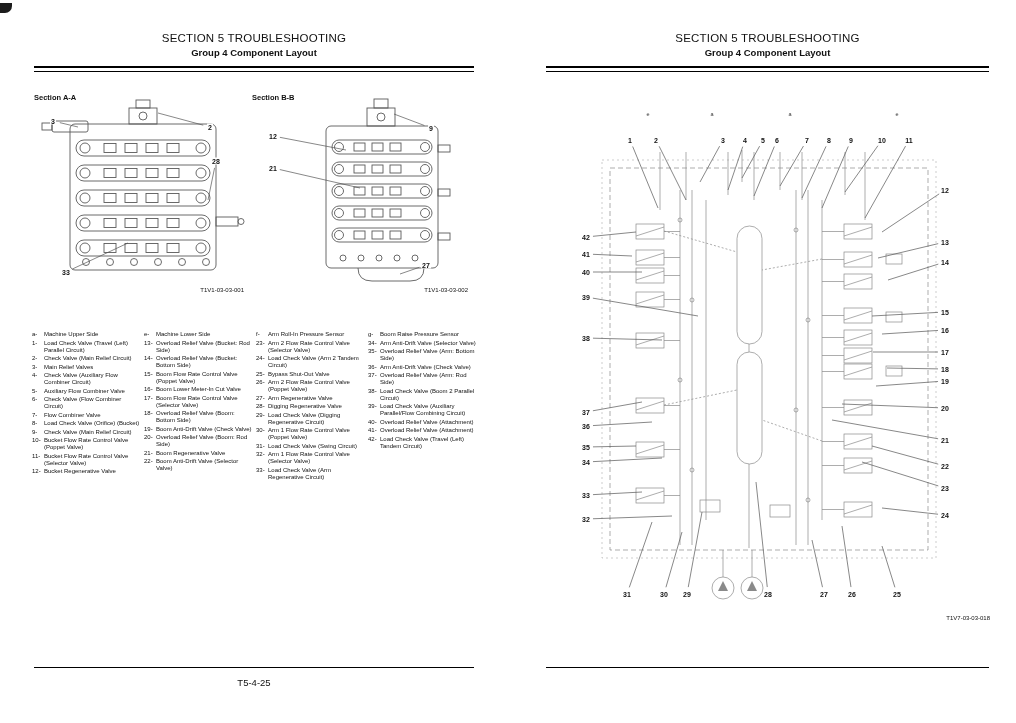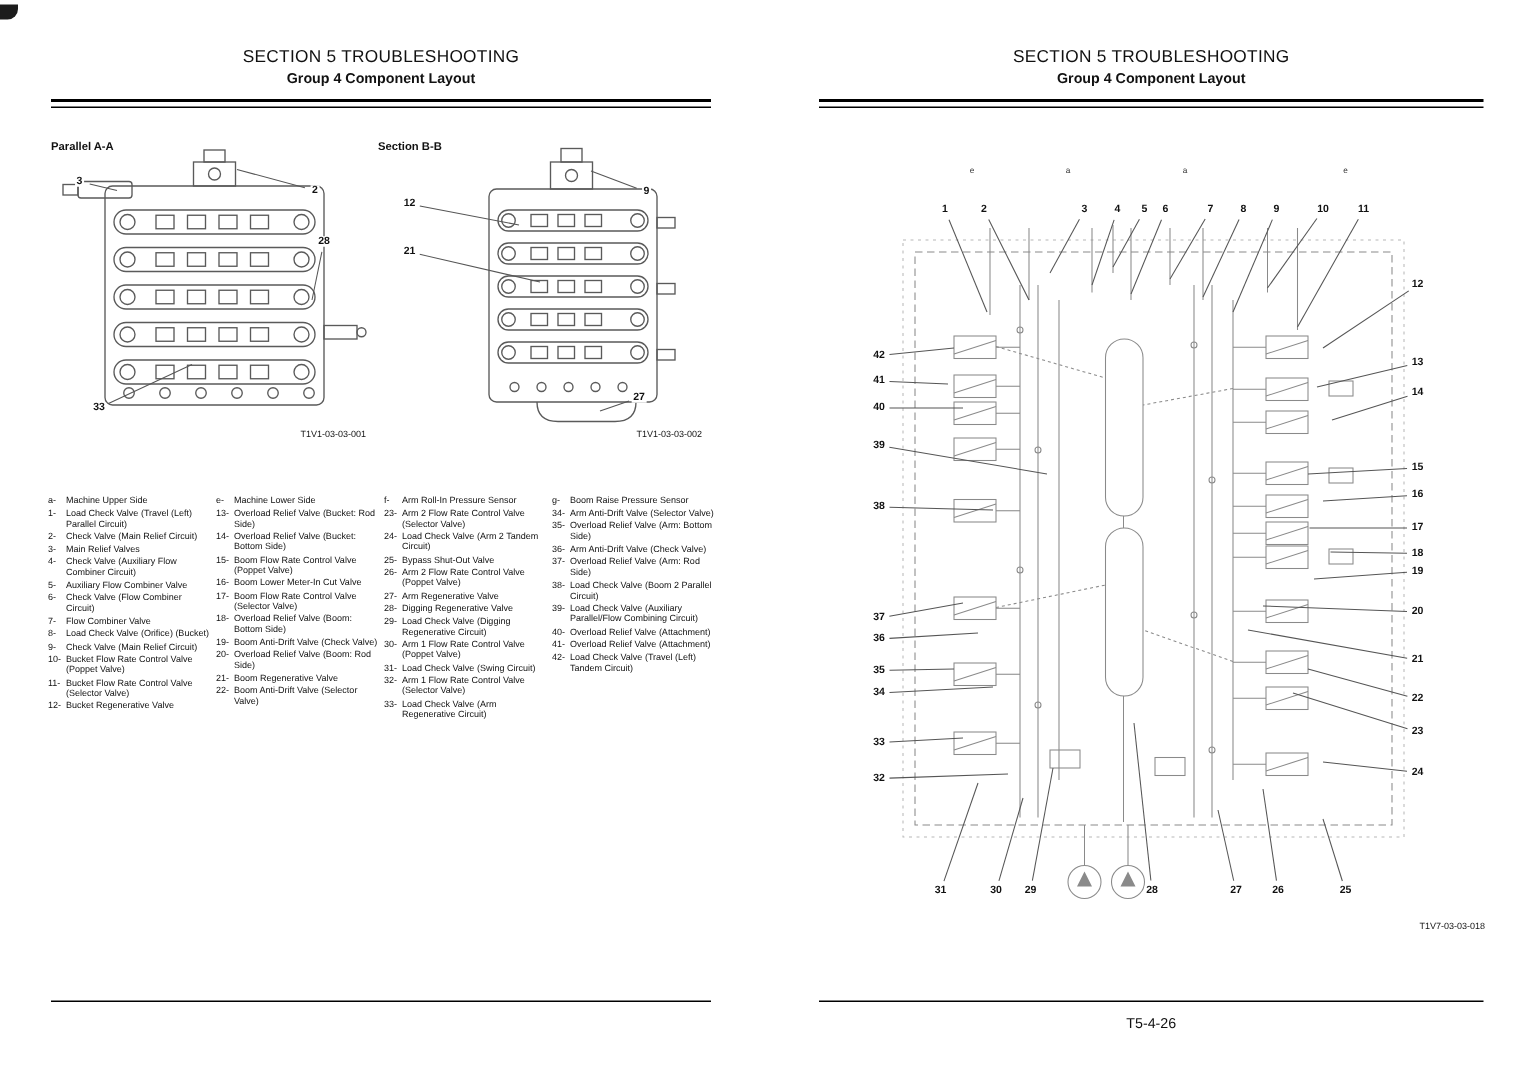--- a/index.html
+++ b/index.html
@@ -35,21 +35,21 @@
 
 <div class="scan-artifact"></div>
 
 <div class="page" id="left-page">
   <div class="page-header">
     <div class="header-title">SECTION 5 TROUBLESHOOTING</div>
     <div class="header-sub">Group 4 Component Layout</div>
   </div>
   <div class="header-rule"></div>
 
-  <div class="section-label" style="left:6px;top:93px">Parallel A-A</div>
+  <div class="section-label" style="left:6px;top:93px">Section A-A</div>
   <div class="section-label" style="left:224px;top:93px">Section B-B</div>
 
   <svg class="art" viewBox="0 0 452 723">
     <g stroke="#5a5a5a" stroke-width="0.9" fill="none">
       <rect x="108" y="100" width="14" height="8"></rect>
       <rect x="101" y="108" width="28" height="16"></rect>
       <circle cx="115" cy="116" r="4"></circle>
       <rect x="24" y="121" width="36" height="11" rx="2"></rect>
       <rect x="14" y="123" width="10" height="7"></rect>
       <rect x="42" y="124" width="146" height="146" rx="5"></rect>
@@ -401,20 +401,21 @@
         </div>
 
         <div class="legend-item">
           <span class="legend-key">42-</span>
           <span class="legend-text">Load Check Valve (Travel (Left) Tandem Circuit)</span>
         </div>
       </div>
   </div>
 
   <div class="footer-rule"></div>
+  <div class="page-number">T5-4-25</div>
 </div>
 
 <div class="page" id="right-page">
   <div class="page-header">
     <div class="header-title">SECTION 5 TROUBLESHOOTING</div>
     <div class="header-sub">Group 4 Component Layout</div>
   </div>
   <div class="header-rule"></div>
 
   <svg class="art" viewBox="0 0 455 723">
@@ -614,14 +615,13 @@
   <span class="callout" style="left:46px;top:412px">37</span>
   <span class="callout" style="left:46px;top:426px">36</span>
   <span class="callout" style="left:46px;top:447px">35</span>
   <span class="callout" style="left:46px;top:462px">34</span>
   <span class="callout" style="left:46px;top:495px">33</span>
   <span class="callout" style="left:46px;top:519px">32</span>
 
   <div class="fig-code" style="left:330px;top:615px;width:120px">T1V7-03-03-018</div>
 
   <div class="footer-rule"></div>
-  <div class="page-number">T5-4-26</div>
 </div>
 
 </body></html>

